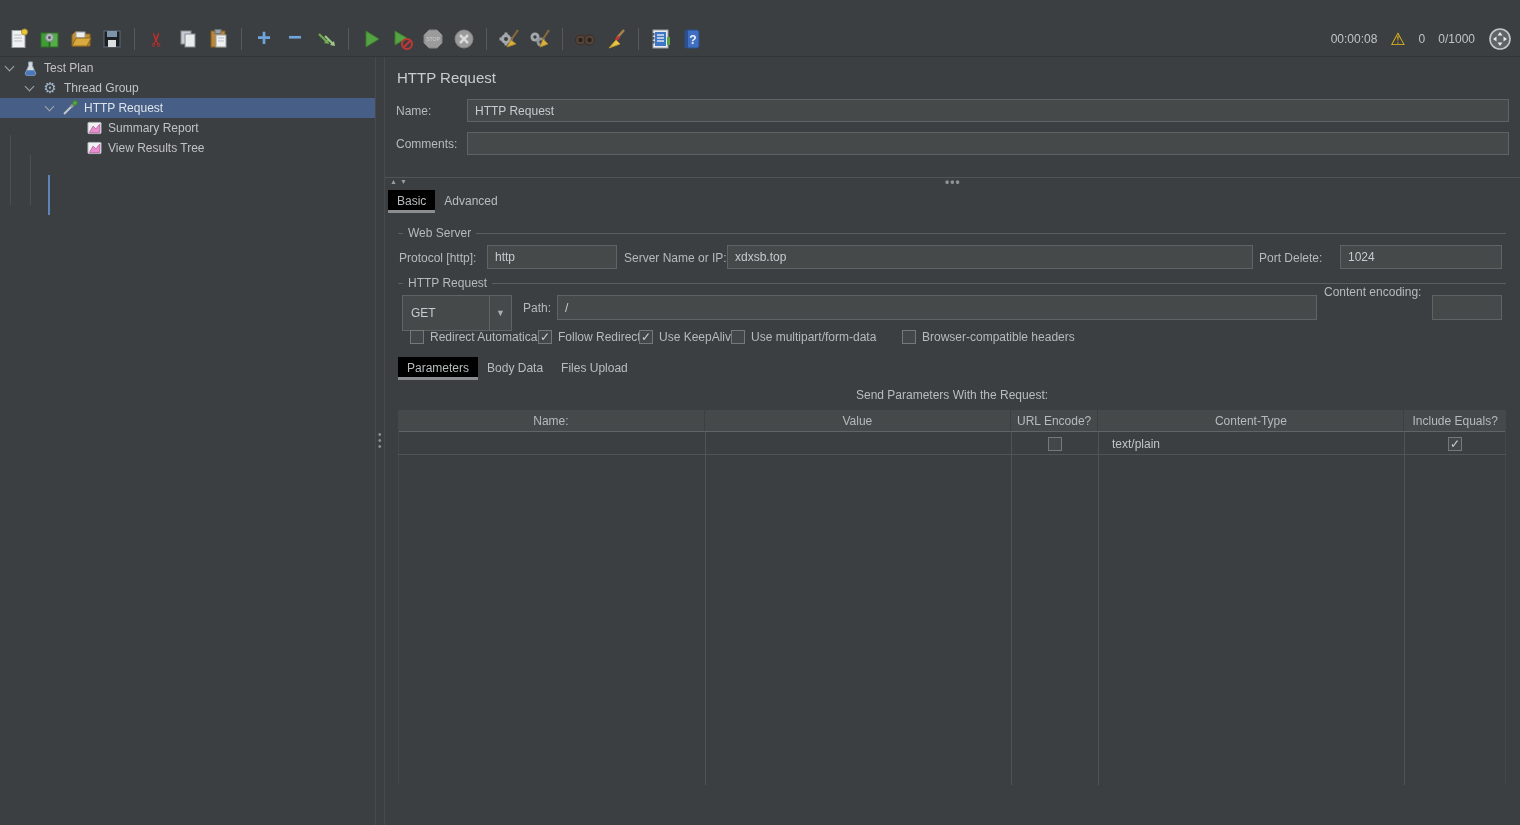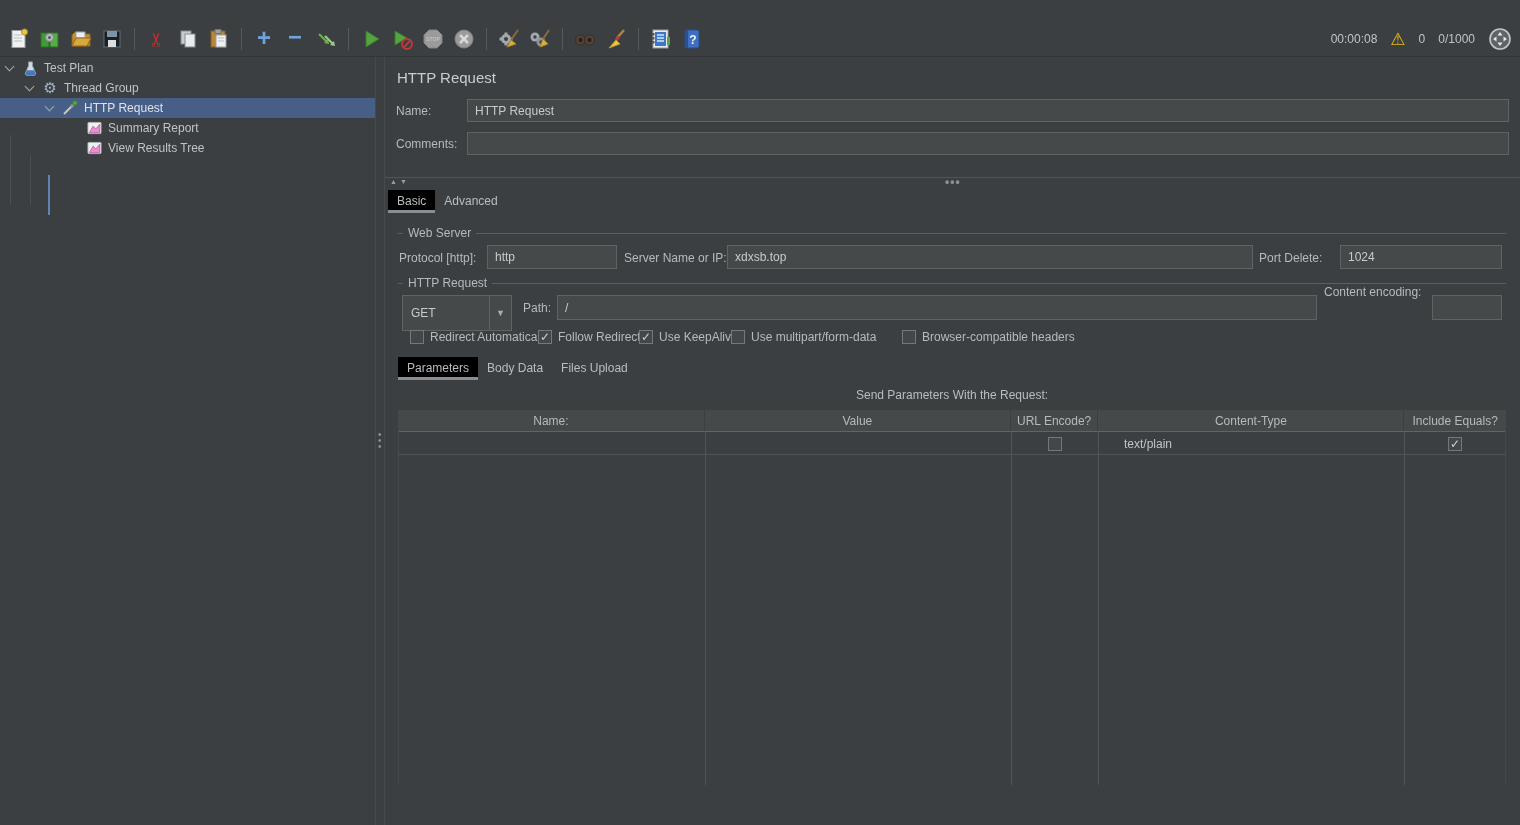--- a/index.html
+++ b/index.html
@@ -74,21 +74,21 @@
 
   
   .ptable { position:absolute; left:13px; top:353px; width:1108px; height:375px; }
   .phead { display:flex; height:22px; gap:1px; background:#3c3f41; border-bottom:1px solid #606466; }
   .phcell { background:#45494a; display:flex; align-items:center; justify-content:center; color:#b6babc; }
   .pbodyline { position:absolute; top:22px; width:1px; background:#515456; height:353px; }
   .prow { position:absolute; left:0; top:23px; width:1108px; height:22px; border-bottom:1px solid #515456; display:flex; }
   .pcell { display:flex; align-items:center; }
   .w1{width:307px;} .w2{width:306px;} .w3{width:87px;text-align:center;} .w4{width:306px;} .w5{width:102px;}
   .pcell.center { justify-content:center; }
-  .pcell .txt { padding-left:14px; color:#c1c5c7;margin-left:12px; }
+  .pcell .txt { padding-left:14px; color:#c1c5c7; }
   .tedge { position:absolute; top:0; width:1px; height:375px; background:#454849; }
 
   .btnrow { position:absolute; left:13px; top:729px; width:1108px; display:flex; justify-content:center; gap:18px; }
   .btn { height:22px; padding:0 14px; background:#45494b; border:1px solid #6b6f71; border-radius:2px;
     color:#c1c5c7; display:flex; align-items:center; justify-content:center; font-size:12px; }
   .btn.disabled { color:#74787a; border-color:#565a5c; }
 
   svg { display:block; }
 </style>
 </head>

